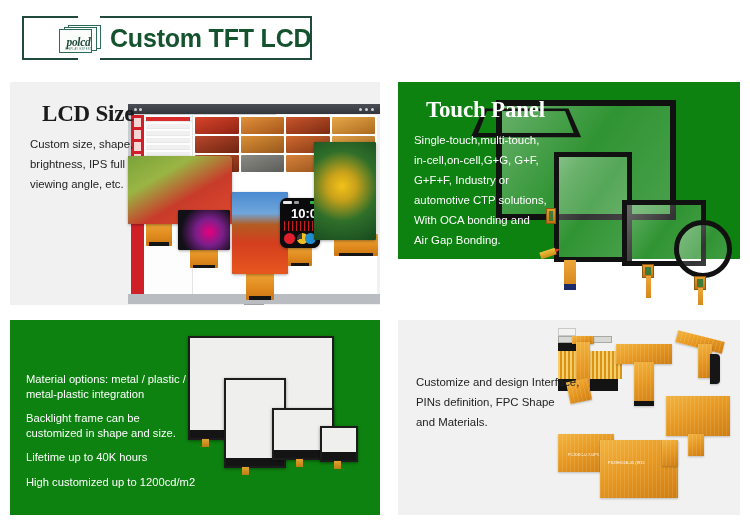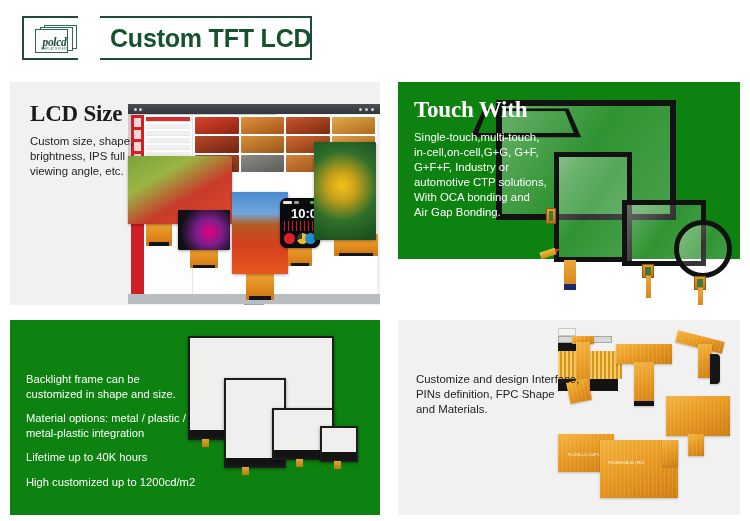--- a/index.html
+++ b/index.html
@@ -46,20 +46,21 @@
   .logo-stack {
     position: absolute;
     left: 0; top: 0;
     width: 46px; height: 27px;
   }
   .logo-sheet {
     position: absolute;
     border: 1.4px solid #2c6b55;
     background: #ffffff;
     box-sizing: border-box;
+    margin-left: 24px;
   }
   .logo-sheet.s3 { left: 10px; top: 0;   width: 33px; height: 24px; }
   .logo-sheet.s2 { left: 6px;  top: 2px; width: 33px; height: 24px; }
   .logo-sheet.s1 { left: 1px;  top: 4px; width: 33px; height: 24px; background:#fbfdfb; }
   .logo-text {
     position: absolute;
     left: 3px; top: 7px;
     width: 31px;
     text-align: center;
     font-family: "Liberation Serif", serif;
@@ -115,29 +116,30 @@
 
   .panel-title {
     position: absolute;
     font-family: "Liberation Serif", serif;
     font-weight: bold;
     font-size: 23px;
     line-height: 24px;
     letter-spacing: -0.2px;
     white-space: nowrap;
     z-index: 6;
+    margin-left: 12px;
   }
   .panel-title.dark  { color: #1b1b1b; }
   .panel-title.light { color: #ffffff; }
 
   .panel-body {
     position: absolute;
     font-family: "Liberation Sans", sans-serif;
     font-size: 11.4px;
-    line-height: 15px;
+    line-height: 20px;
     z-index: 6;
     white-space: pre-line;
   }
   .panel-body.dark  { color: #232323; }
   .panel-body.light { color: #ffffff; }
 
   .bullet-list {
     position: absolute;
     z-index: 6;
     font-family: "Liberation Sans", sans-serif;
@@ -479,21 +481,21 @@
       <div class="fpc-tail" style="left:206px; top:130px; width:44px; height:22px;"></div>
       <div class="screen sc-bee">
         <div class="sc-inner"></div>
       </div>
     </div>
   </div>
 
   <div class="panel green" id="panel-touch">
     <div class="touch-white-strip"></div>
 
-    <div class="panel-title light" style="left:16px; top:16px;">Touch With</div>
+    <div class="panel-title light" style="left:16px; top:16px;">Touch Panel</div>
     <div class="panel-body light" style="left:16px; top:48px; width:160px;">Single-touch,multi-touch,
 in-cell,on-cell,G+G, G+F,
 G+F+F, Industry or
 automotive CTP solutions,
 With OCA bonding and
 Air Gap Bonding.</div>
 
     <div class="art touch-art">
       <div class="tp tp-big">
           <div class="gloss"></div>
@@ -525,24 +527,24 @@
       <div class="tp-ffc" style="left:220px; top:188px; width:5px; height:18px;"></div>
 
       <div class="tp-flat"></div>
       <div class="tp-stylus"></div>
     </div>
   </div>
 
   <div class="panel green" id="panel-back">
 
     <div class="bullet-list" style="left:16px; top:52px; width:190px;">
+      <div class="bl-item">Material options: metal / plastic /
+metal-plastic integration</div>
       <div class="bl-item">Backlight frame can be
 customized in shape and size.</div>
-      <div class="bl-item">Material options: metal / plastic /
-metal-plastic integration</div>
       <div class="bl-item">Lifetime up to 40K hours</div>
       <div class="bl-item">High customized up to 1200cd/m2</div>
     </div>
 
     <div class="art bl-art">
       <div class="blu blu-1">
         <div class="diff"></div>
           <div class="strip"></div>
         <div class="lead" style="left:14px;"></div>
       </div>

